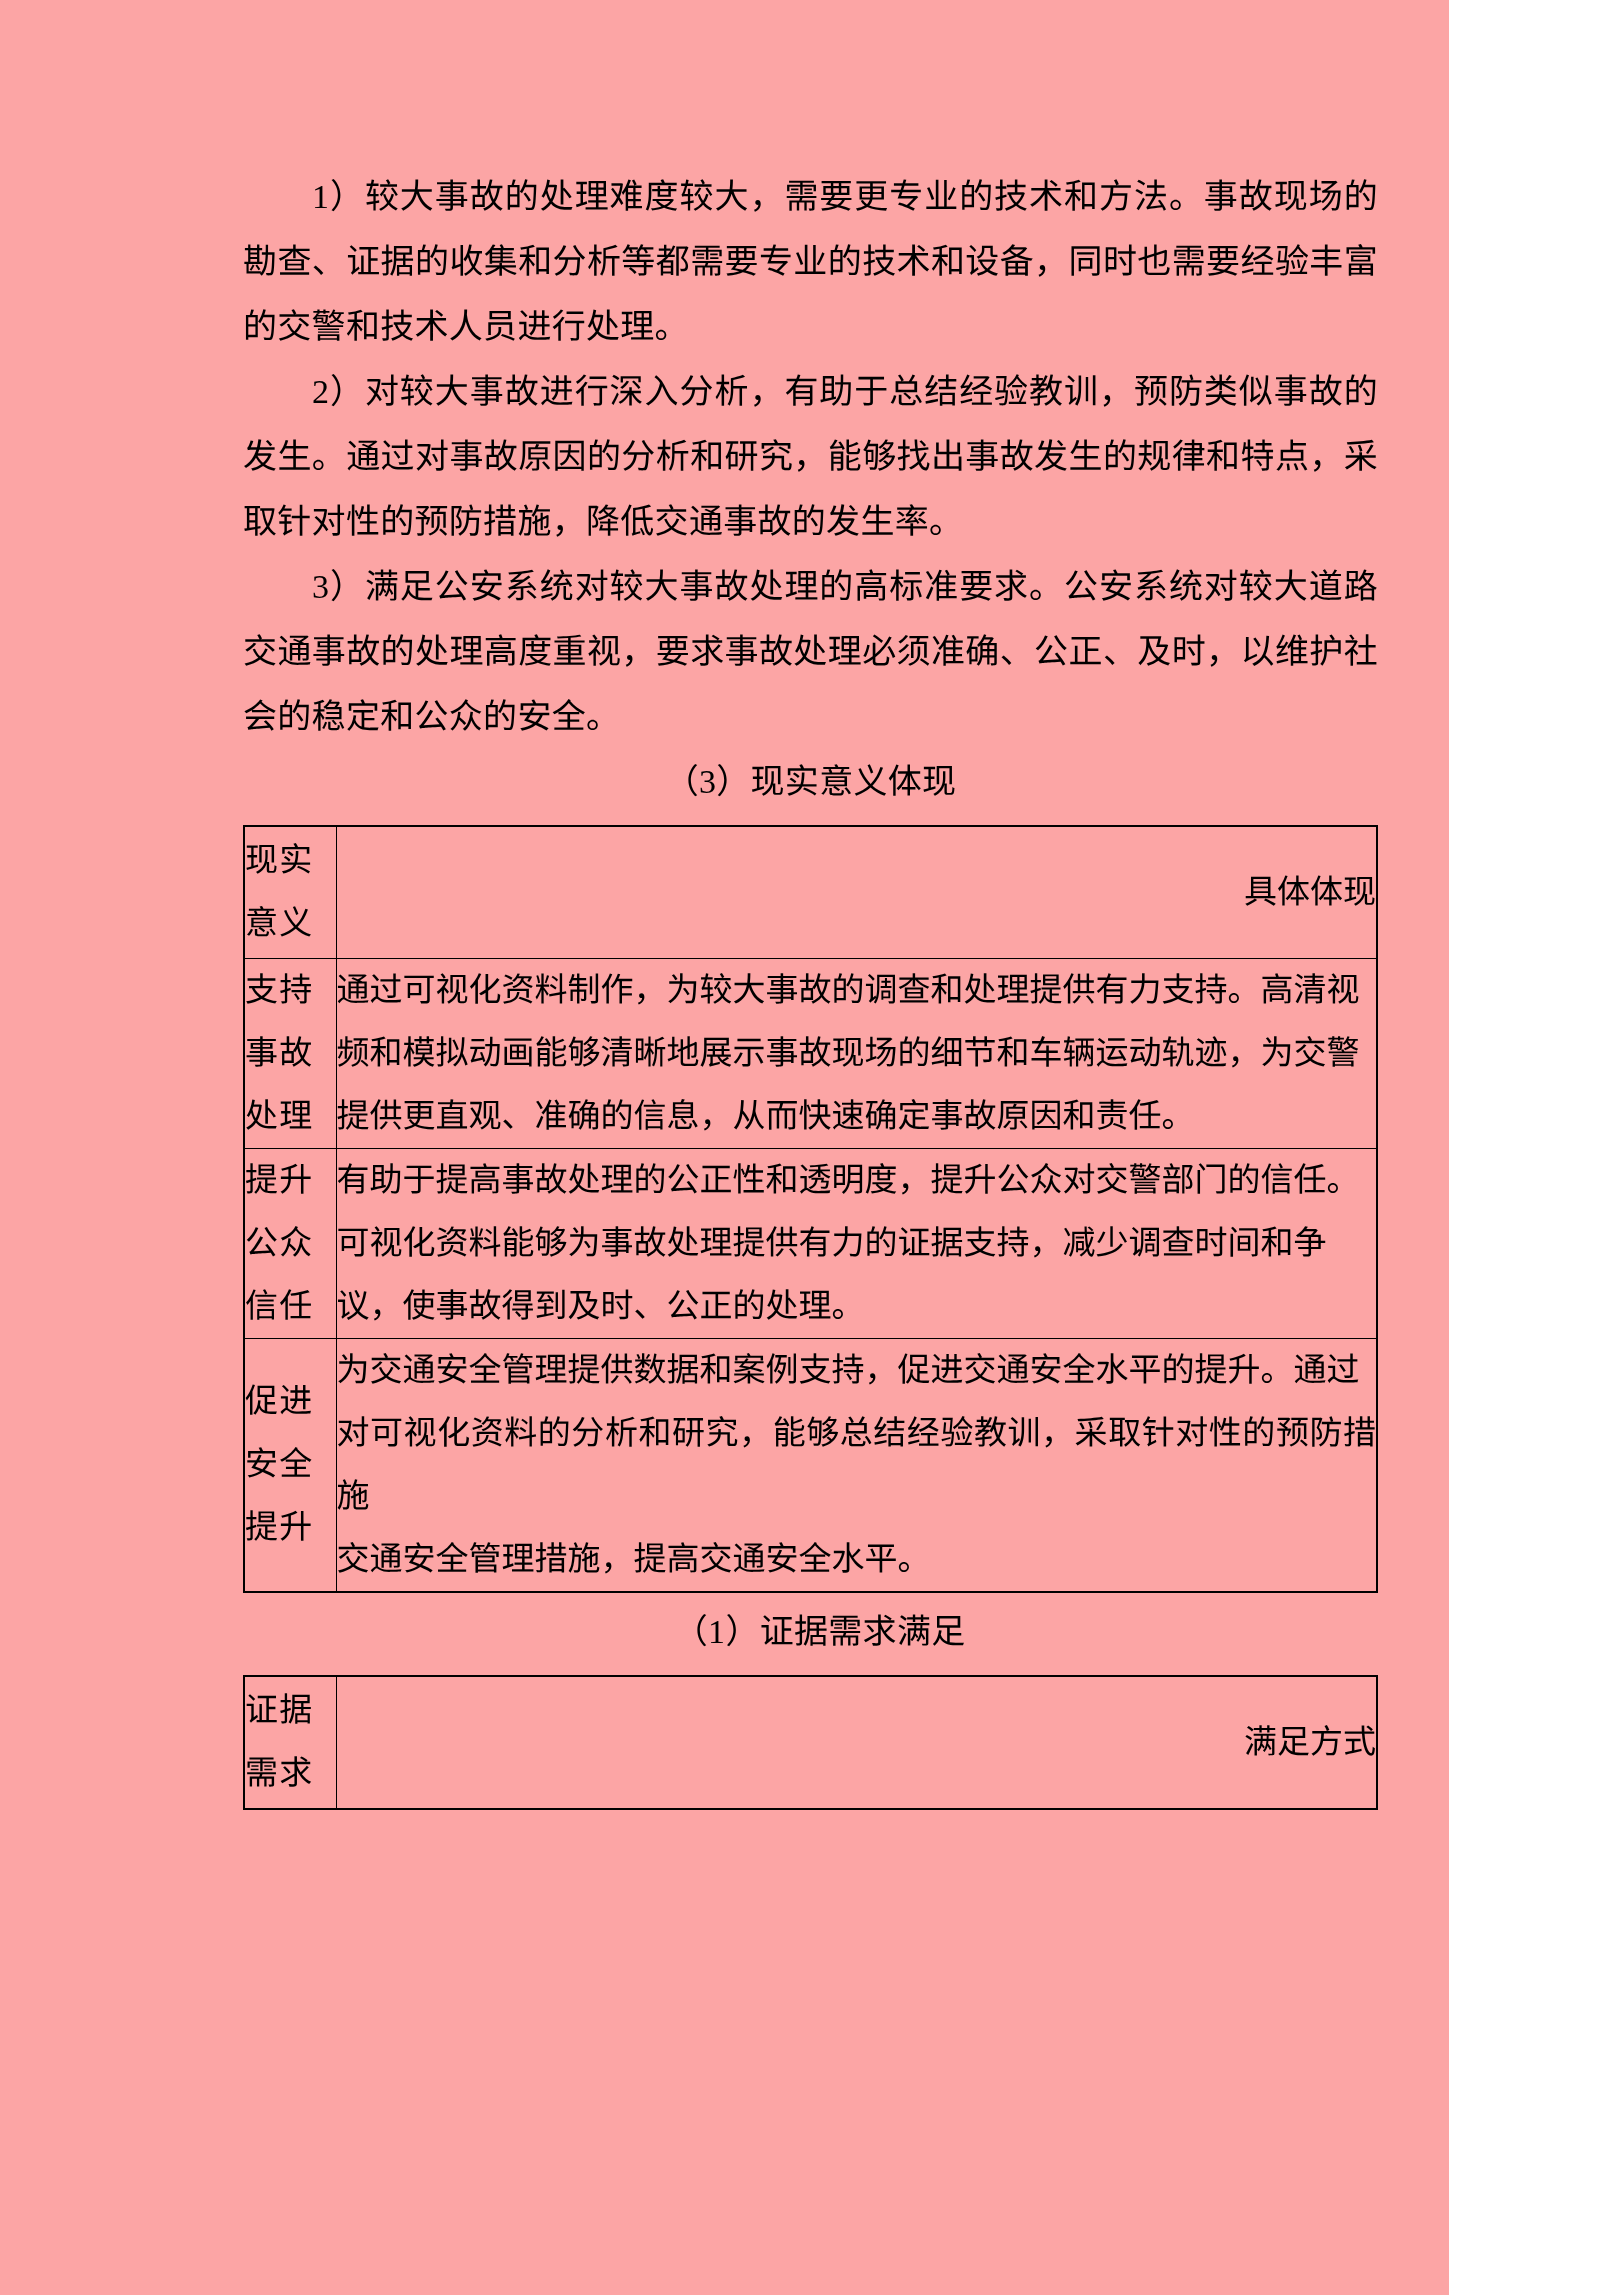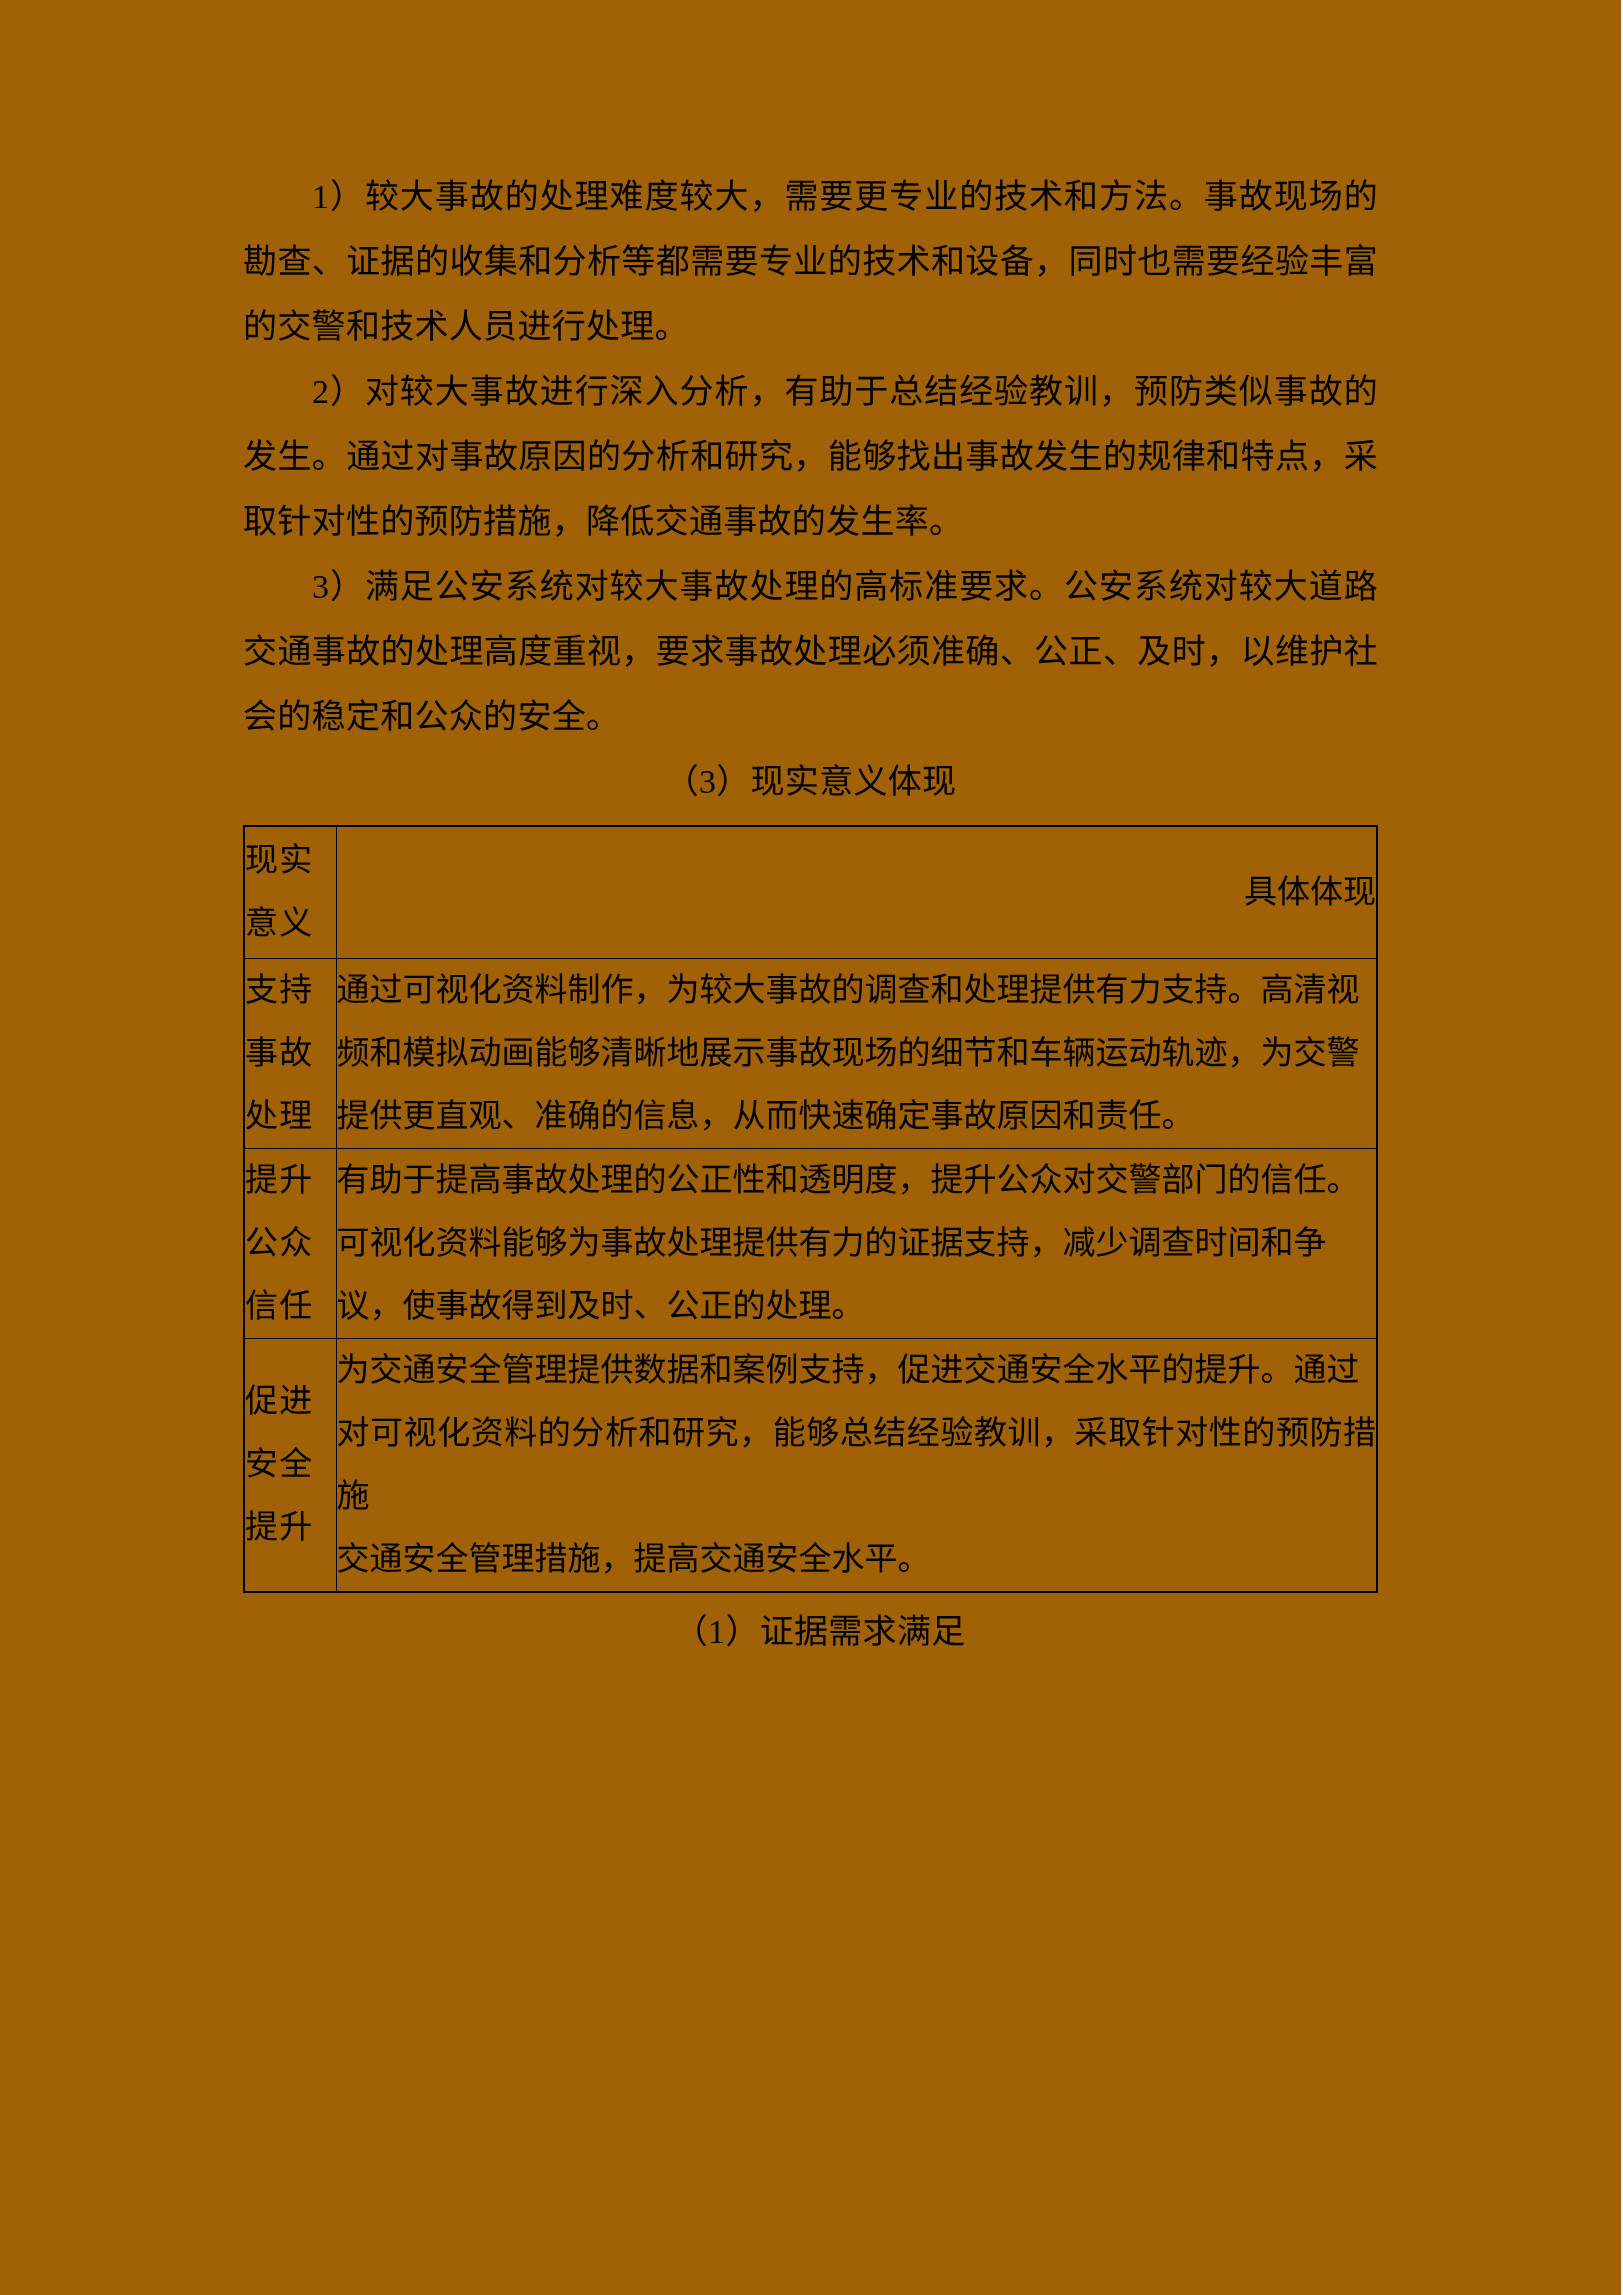--- a/index.html
+++ b/index.html
@@ -7,23 +7,23 @@
     margin: 0;
     padding: 0;
     background: #ffffff;
   }
   body {
     font-family: "Liberation Serif", "DejaVu Serif", serif;
     color: #000000;
   }
   .page {
     position: relative;
-    width: 1621px;
+    width: 1449px;
     height: 2295px;
-    background: #a16207;
+    background: #fca5a5;
     box-sizing: border-box;
     padding: 0;
     overflow: hidden;
   }
   .content {
     position: absolute;
     left: 243px;
     top: 164px;
     width: 1135px;
   }
@@ -172,16 +172,33 @@
               <span class="ln">对可视化资料的分析和研究，能够总结经验教训，采取针对性的预防措施</span>
               <span class="ln last">交通安全管理措施，提高交通安全水平。</span>
             </span>
           </td>
         </tr>
       </tbody>
     </table>
 
     <p class="heading heading-sub">（1）证据需求满足</p>
 
+    <table class="doc-table">
+      <colgroup>
+          <col style="width:92px">
+          <col>
+        </colgroup>
+      <tbody>
+        <tr class="tall-header">
+          <td class="col-label">
+            <span class="label-lines">
+              <span>证据</span>
+              <span>需求</span>
+            </span>
+          </td>
+          <td class="col-body center">满足方式</td>
+        </tr>
+      </tbody>
+    </table>
 
   </div>
 </div>
 
 
 </body></html>

